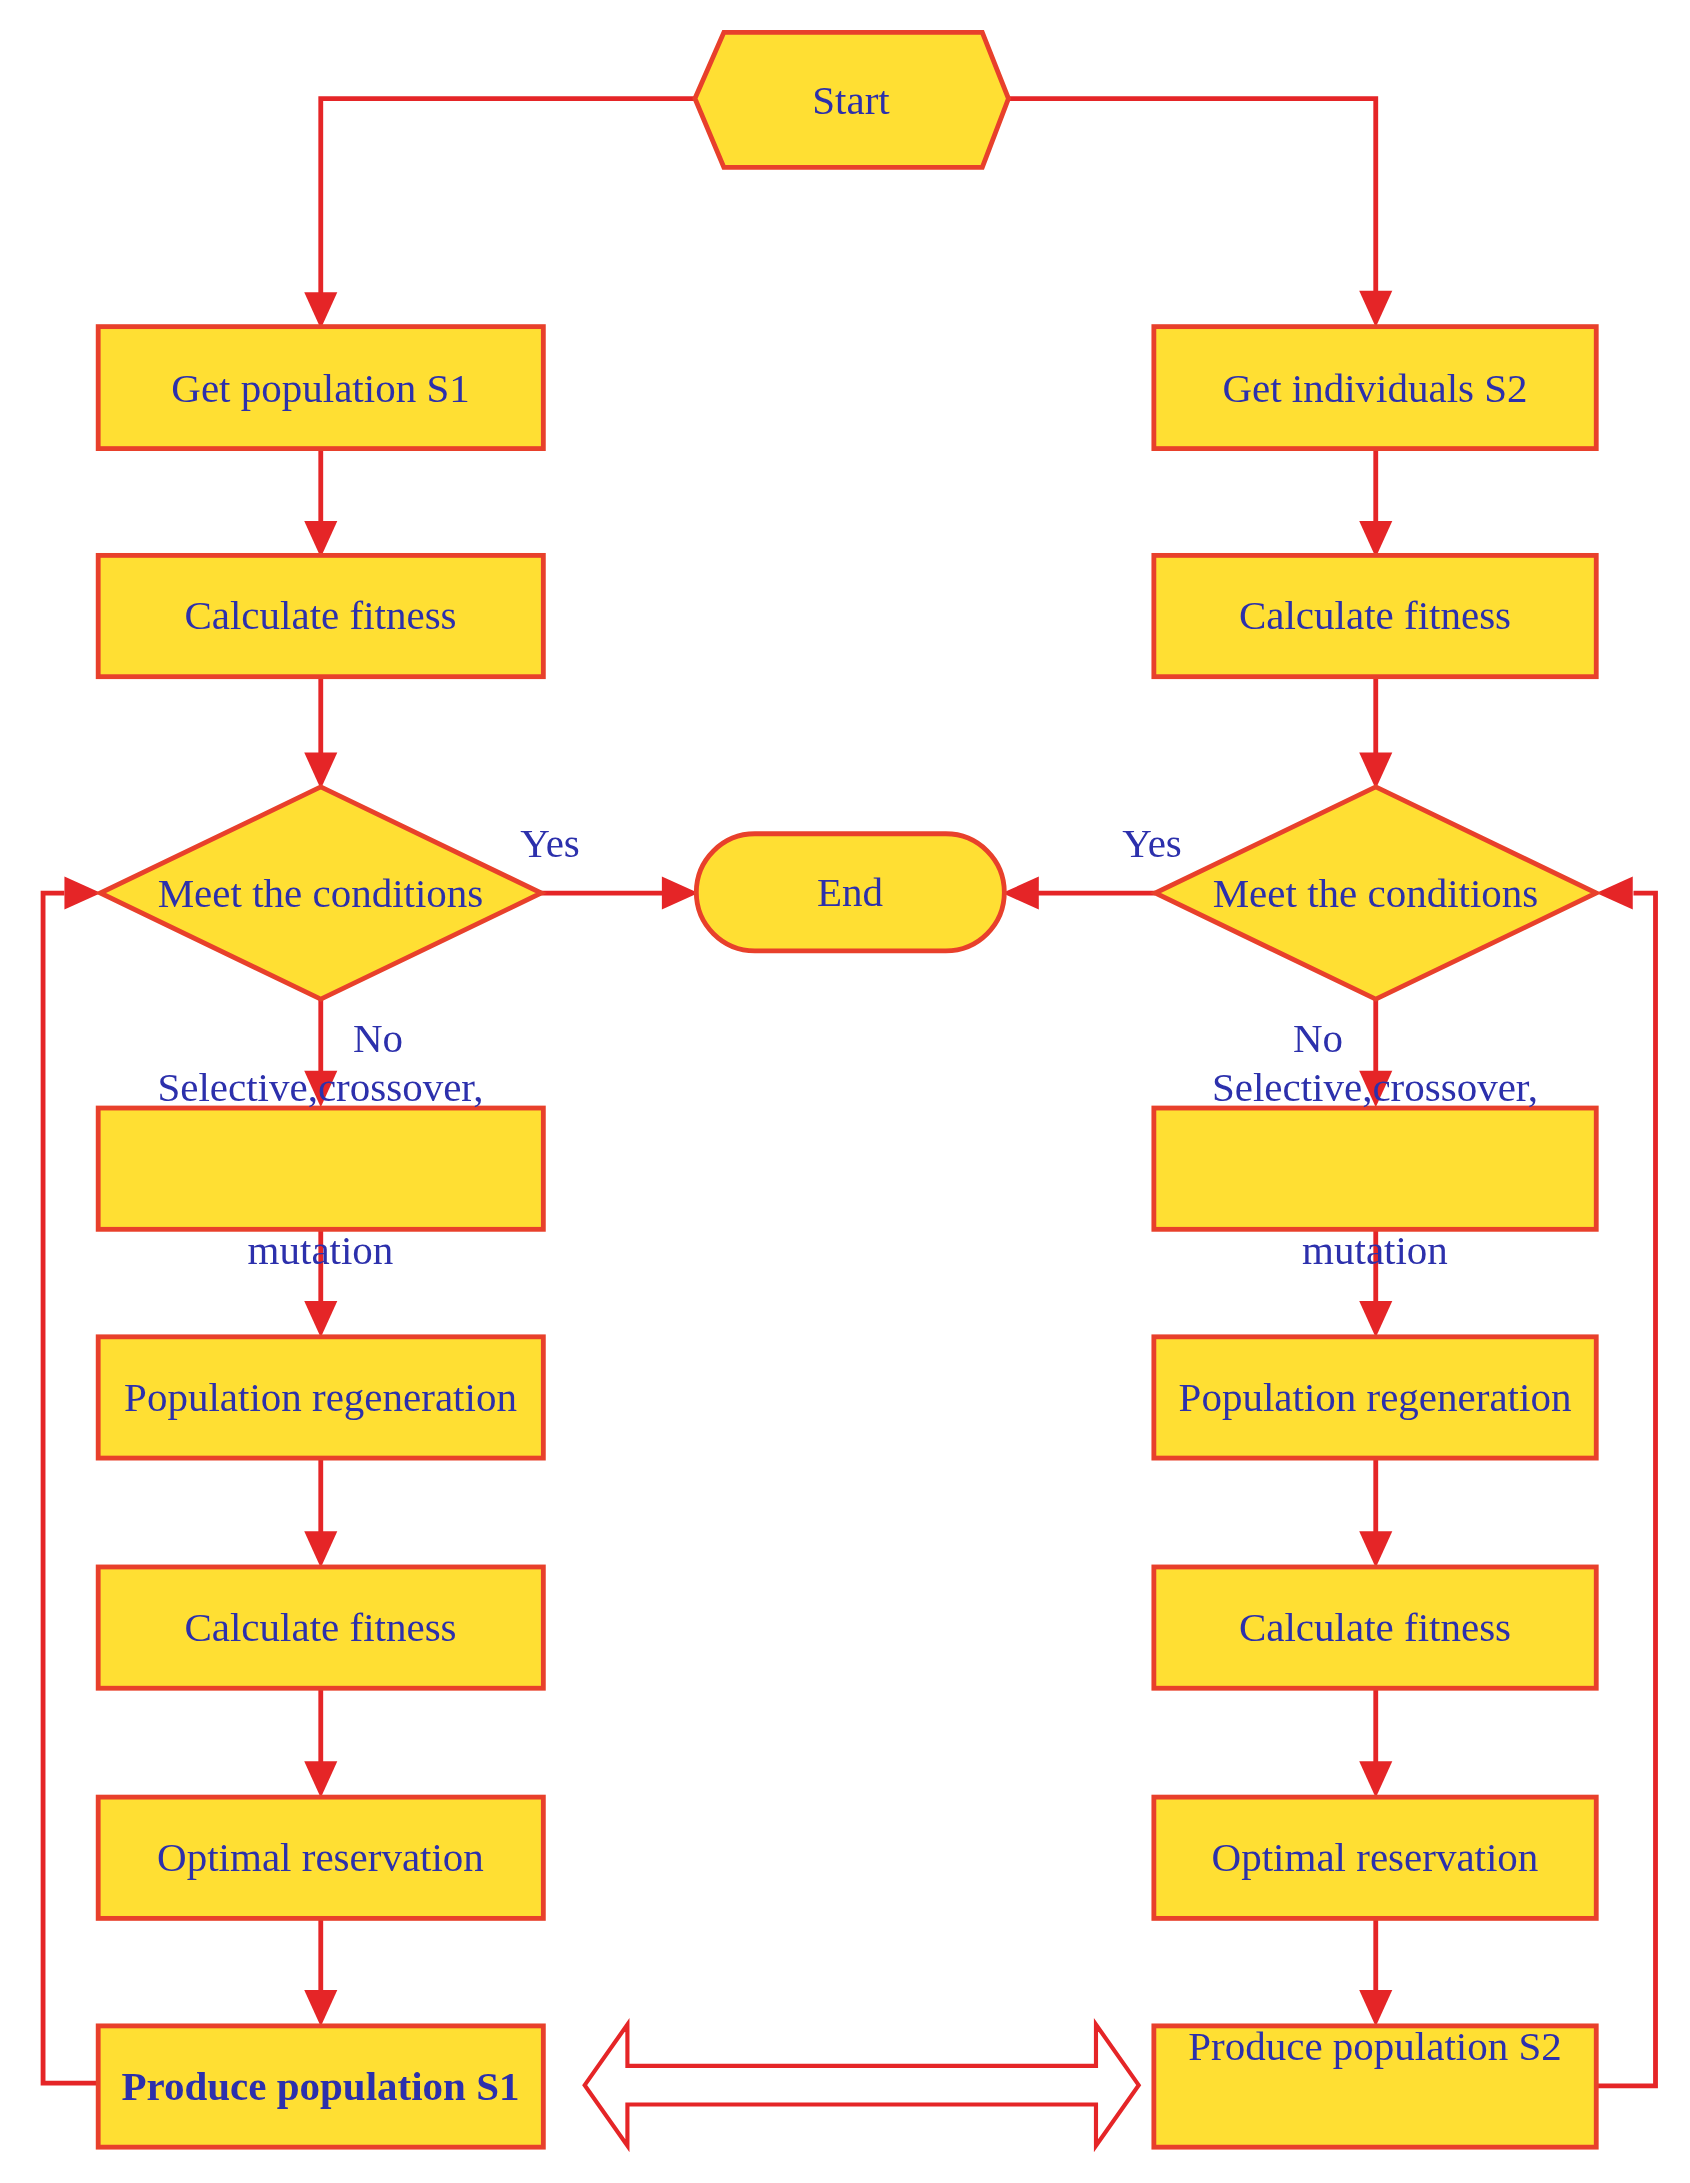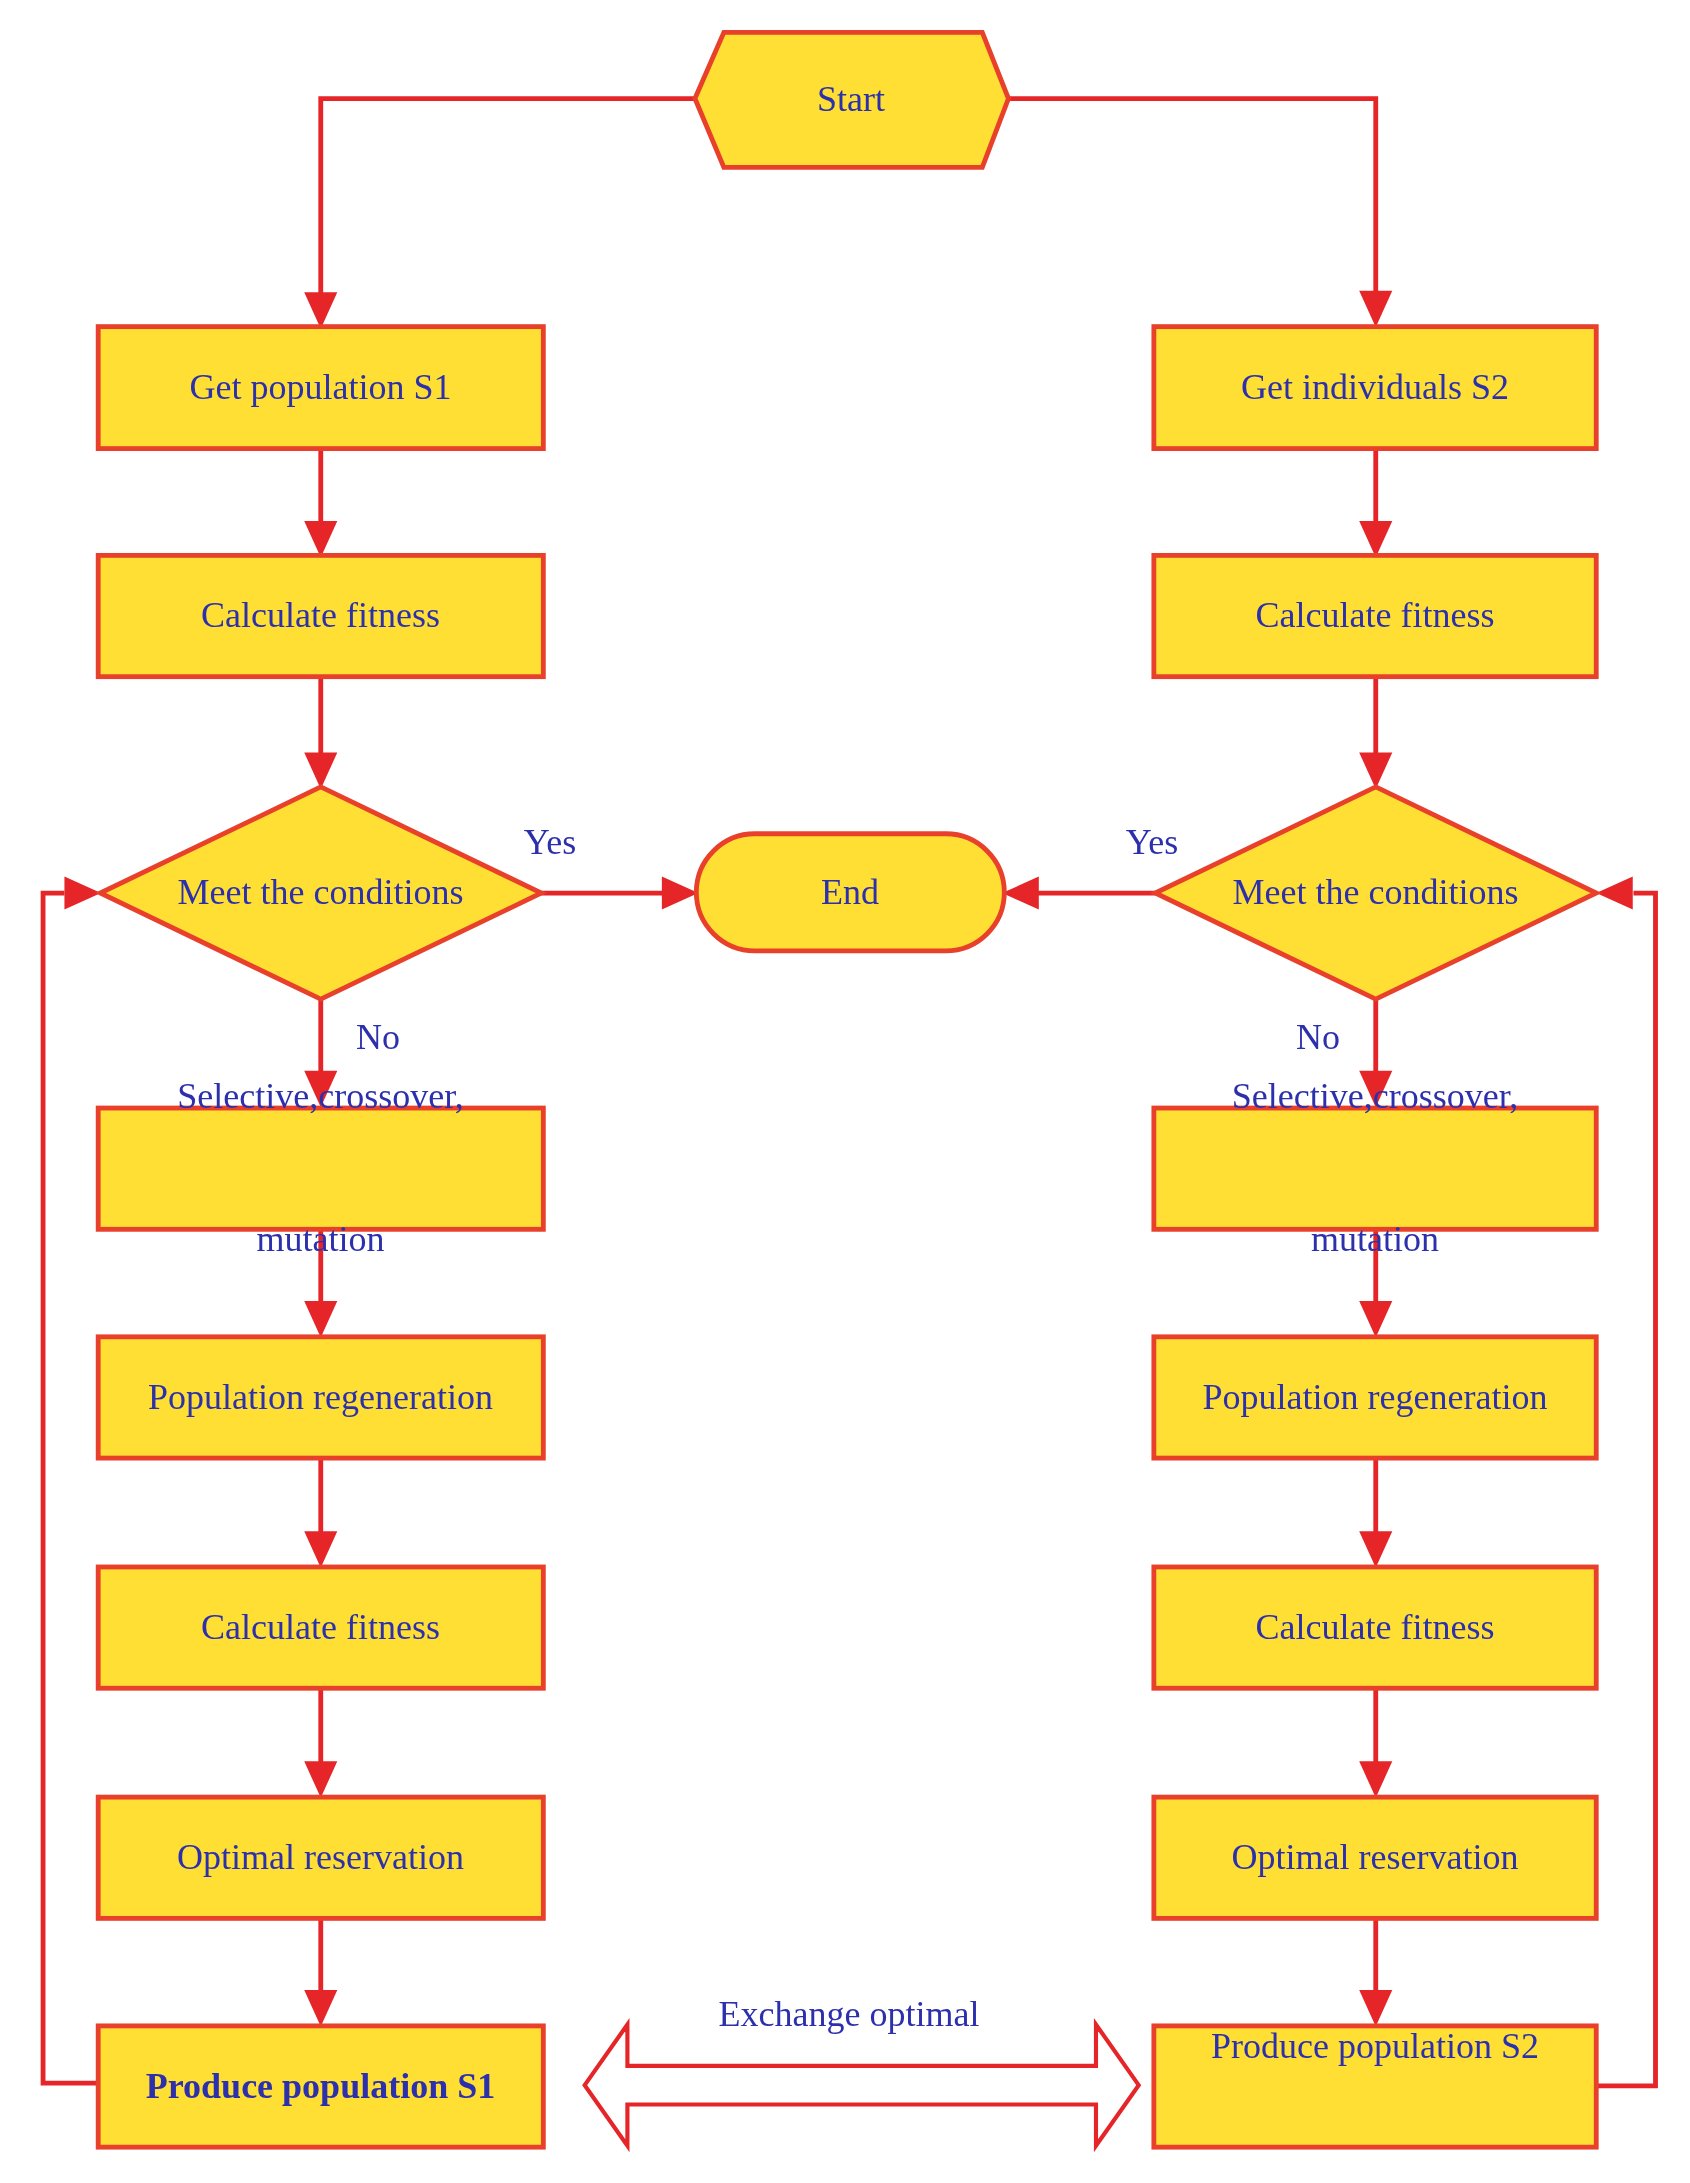--- a/index.html
+++ b/index.html
@@ -20,21 +20,21 @@
     left: 0;
     top: 0;
   }
   .lbl {
     position: absolute;
     display: flex;
     align-items: center;
     justify-content: center;
     text-align: center;
     color: #2C30AC;
-    font-size: 36px;
+    font-size: 41px;
     line-height: 1.32;
     white-space: pre;
     pointer-events: none;
   }
   .lbl .stack { width: 100%; }
 </style>
 </head>
 <body>
 
 <div id="canvas">
@@ -148,18 +148,17 @@
   <div class="lbl" style="left:1154px; top:1797px; width:442px; height:121px;">Optimal reservation</div>
   <div class="lbl" style="left:1154px; top:1986px; width:442px; height:121px;">Produce population S2</div>
 
   <div class="lbl" style="left:481px; top:821px; width:138px; height:44px;">Yes</div>
   <div class="lbl" style="left:1083px; top:821px; width:138px; height:44px;">Yes</div>
   <div class="lbl" style="left:309px; top:1016px; width:138px; height:44px;">No</div>
   <div class="lbl" style="left:1249px; top:1016px; width:138px; height:44px;">No</div>
 
   <div class="lbl" style="left:634px; top:1964px; width:430px; height:101px;">
     <div class="stack">
-      <div>Exchange optimal</div>
     </div>
   </div>
 
 </div>
 
 
 </body></html>

